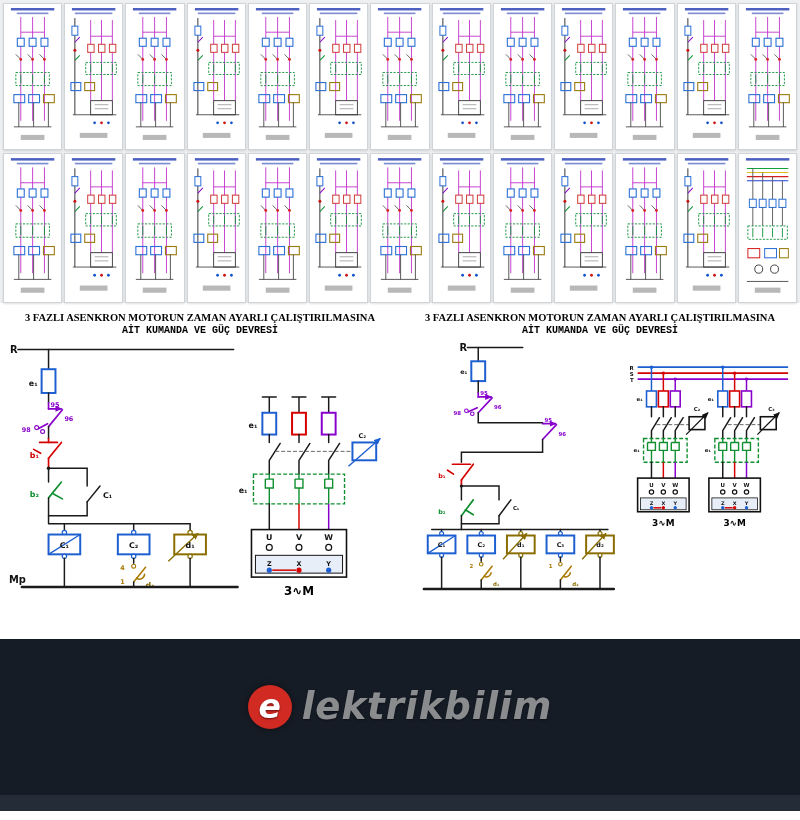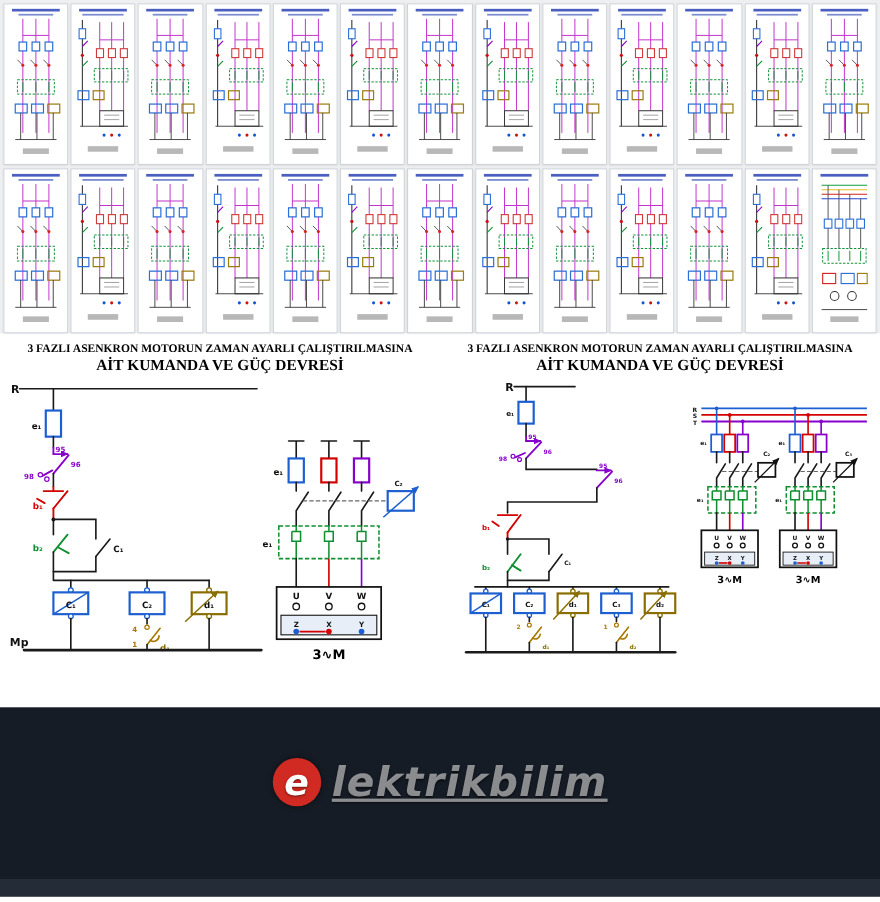--- a/index.html
+++ b/index.html
@@ -9,21 +9,21 @@
   .gallery{background:#edeff1;padding:3px 3px 0 3px;}
   .thumb-row{display:flex;gap:2px;margin-bottom:3px;}
   .thumb{flex:1 1 0;height:145px;background:#fff;border:1px solid #cfd4d9;box-shadow:0 1px 2px rgba(0,0,0,.12);overflow:hidden;}
   .thumb-row:nth-child(2) .thumb{height:148px;}
   .thumb svg{width:100%;height:100%;display:block;}
 
   
   .diagrams{display:flex;background:#fff;padding:5px 0 2px 0;}
   .diagram{flex:1 1 0;display:flex;flex-direction:column;align-items:center;}
   .dtitle{font-family:"Liberation Serif",serif;font-weight:bold;font-size:10.5px;line-height:1.3;color:#000;text-align:center;}
-  .dtitle2{font-family:Liberation Serif, serif;font-weight:bold;font-size:14px;line-height:1.2;color:#000;text-align:center;margin-bottom:2px;}
+  .dtitle2{font-family:Liberation Mono, monospace;font-weight:bold;font-size:10px;line-height:1.2;color:#000;text-align:center;margin-bottom:2px;}
   svg.circuit{display:block;}
 
   svg text{stroke:none;}
   .wire{stroke:#1a1a1a;stroke-width:1.5;fill:none;stroke-linecap:round;}
   .wire.thick{stroke-width:2.4;}
   .bluewire{stroke:#1d5fd0;stroke-width:1.5;fill:none;}
   .redwire{stroke:#d40000;stroke-width:1.5;fill:none;}
   .purwire{stroke:#8800cc;stroke-width:1.5;fill:none;}
   .thin{stroke-width:1;}
   .bus{stroke-width:1.8;}
@@ -61,21 +61,21 @@
   text.brown{fill:#a87800;}
   text.olive{fill:#8a6d00;}
   text.mcap{font-family:"DejaVu Sans",sans-serif;font-weight:bold;font-size:12px;fill:#000;}
   text.mcap.sm{font-size:9px;}
 
   
   .footer{height:172px;background:#161c25;display:flex;justify-content:center;align-items:flex-start;padding-top:46px;box-sizing:border-box;position:relative;}
   .footer::after{content:"";position:absolute;left:0;right:0;bottom:0;height:16px;background:#242c38;}
   .brand{display:flex;align-items:center;font-family:"DejaVu Sans",sans-serif;font-weight:bold;font-style:italic;text-shadow:0 1px 2px rgba(0,0,0,.5);}
   .brand-e{width:44px;height:44px;border-radius:50%;background:#d02a22;color:#fff;font-size:33px;display:flex;align-items:center;justify-content:center;box-shadow:0 0 6px rgba(0,0,0,.45);}
-  .brand-main{font-size:37px;color:rgba(255,255,255,.52);letter-spacing:1px;margin-left:10px;text-decoration:underline;}
+  .brand-main{font-size:37px;color:rgba(255,255,255,.52);letter-spacing:1px;margin-left:10px;}
   .brand-tld{font-size:37px;color:rgba(255,255,255,.30);}
 </style>
 </head>
 <body>
 
 <div class="gallery">
   <div class="thumb-row">
   <div class="thumb">
     <svg viewBox="0 0 58 144" preserveAspectRatio="none">
       <rect x="7" y="4" width="44" height="2.4" fill="#4a5fc0"></rect>

